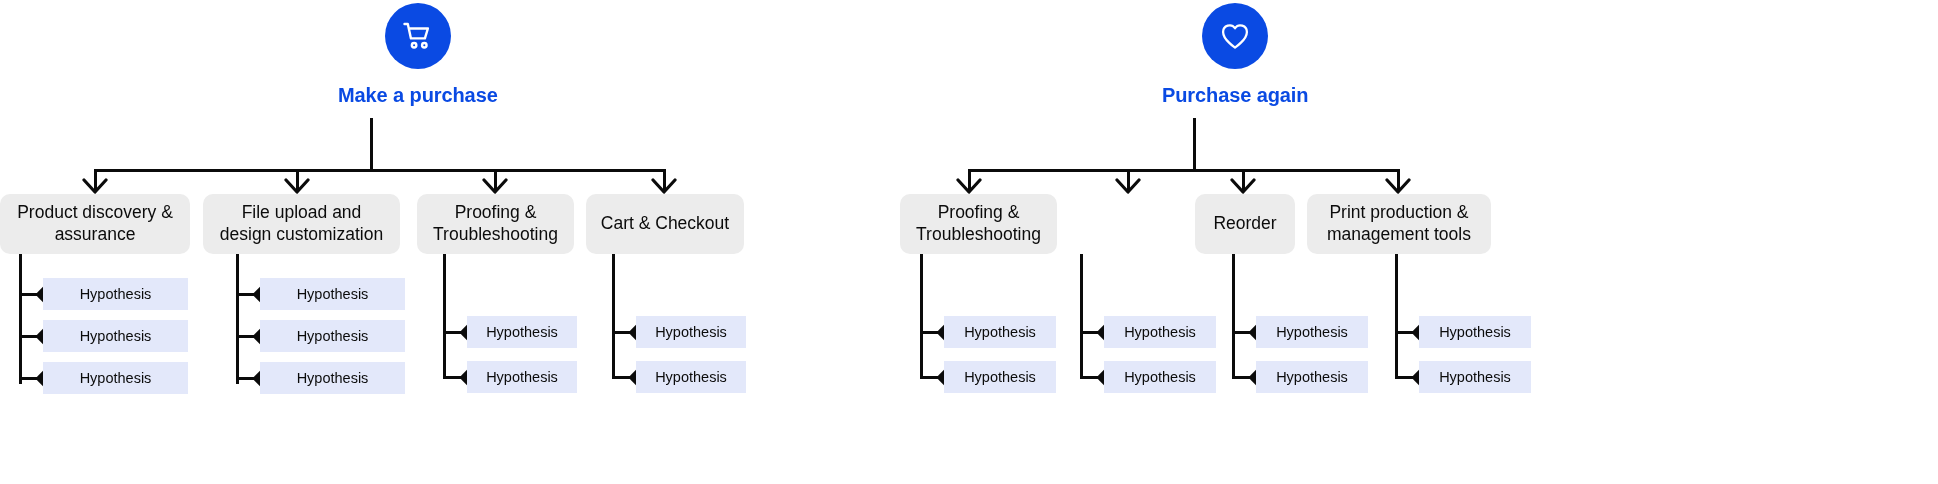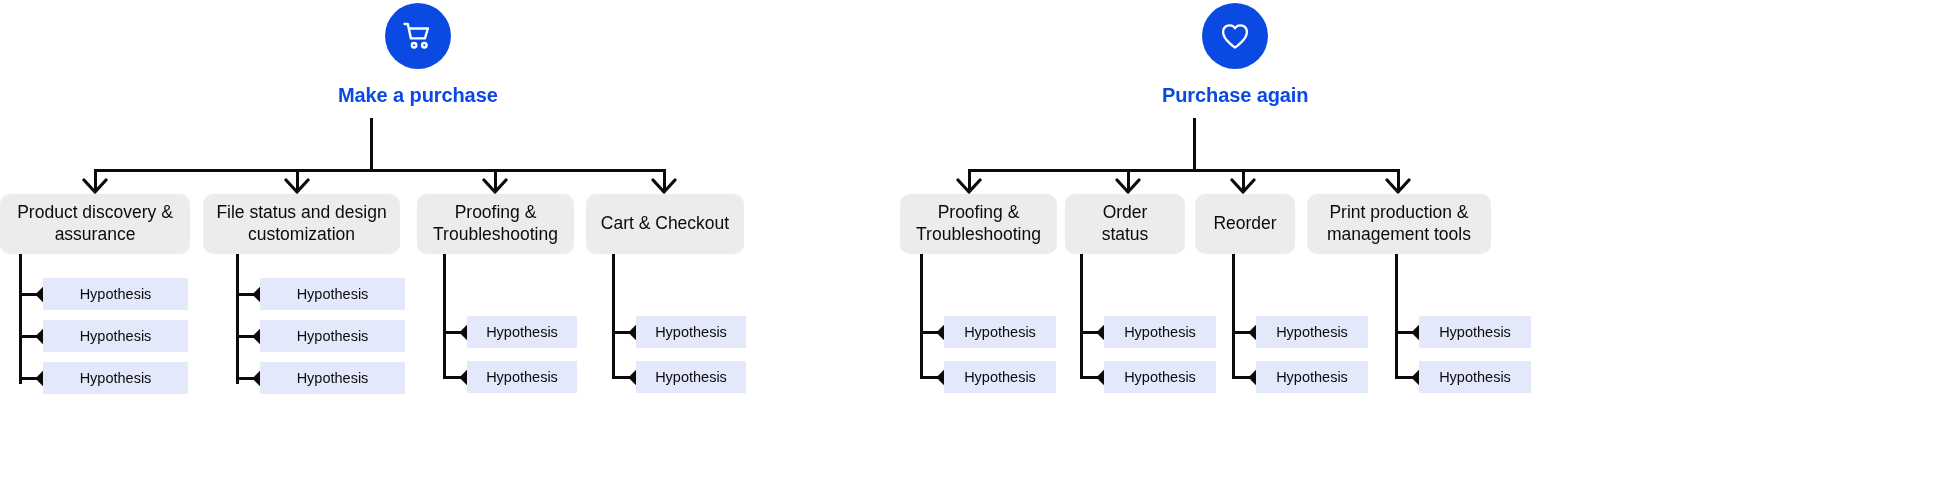--- a/index.html
+++ b/index.html
@@ -127,21 +127,21 @@
   <div class="arrow-head" style="left:651px; top:172px;">
     <svg width="26" height="26" viewBox="0 0 26 26">
         <path d="M2 8 L13 20 L24 8" fill="none" stroke="#0B0B0B" stroke-width="3.2" stroke-linecap="round" stroke-linejoin="round"></path>
       </svg>
   </div>
 
   <div class="node" style="left:0px;   top:194px; width:190px; height:60px;">
     <span>Product discovery &amp; assurance</span>
   </div>
   <div class="node" style="left:203px; top:194px; width:197px; height:60px;">
-    <span>File status and design customization</span>
+    <span>File upload and design customization</span>
   </div>
   <div class="node" style="left:417px; top:194px; width:157px; height:60px;">
     <span>Proofing &amp; Troubleshooting</span>
   </div>
   <div class="node" style="left:586px; top:194px; width:158px; height:60px;">
     <span>Cart &amp; Checkout</span>
   </div>
 
   <div class="conn vline" style="left:19px; top:254px; height:130px;"></div>
   <div class="conn hline" style="left:19px; top:293px; width:25px;"></div>
@@ -237,23 +237,20 @@
   <div class="conn vline" style="left:1397px; top:169px; height:22px;"></div>
   <div class="arrow-head" style="left:1385px; top:172px;">
     <svg width="26" height="26" viewBox="0 0 26 26">
         <path d="M2 8 L13 20 L24 8" fill="none" stroke="#0B0B0B" stroke-width="3.2" stroke-linecap="round" stroke-linejoin="round"></path>
       </svg>
   </div>
 
   <div class="node" style="left:900px;  top:194px; width:157px; height:60px;">
     <span>Proofing &amp; Troubleshooting</span>
   </div>
-  <div class="node" style="left:1065px; top:194px; width:120px; height:60px;">
-    <span>Order status</span>
-  </div>
   <div class="node" style="left:1195px; top:194px; width:100px; height:60px;">
     <span>Reorder</span>
   </div>
   <div class="node" style="left:1307px; top:194px; width:184px; height:60px;">
     <span>Print production &amp; management tools</span>
   </div>
 
   <div class="conn vline" style="left:920px; top:254px; height:125px;"></div>
   <div class="conn hline" style="left:920px; top:331px; width:25px;"></div>
   <div class="diamond" style="left:939px; top:326px;"></div>

